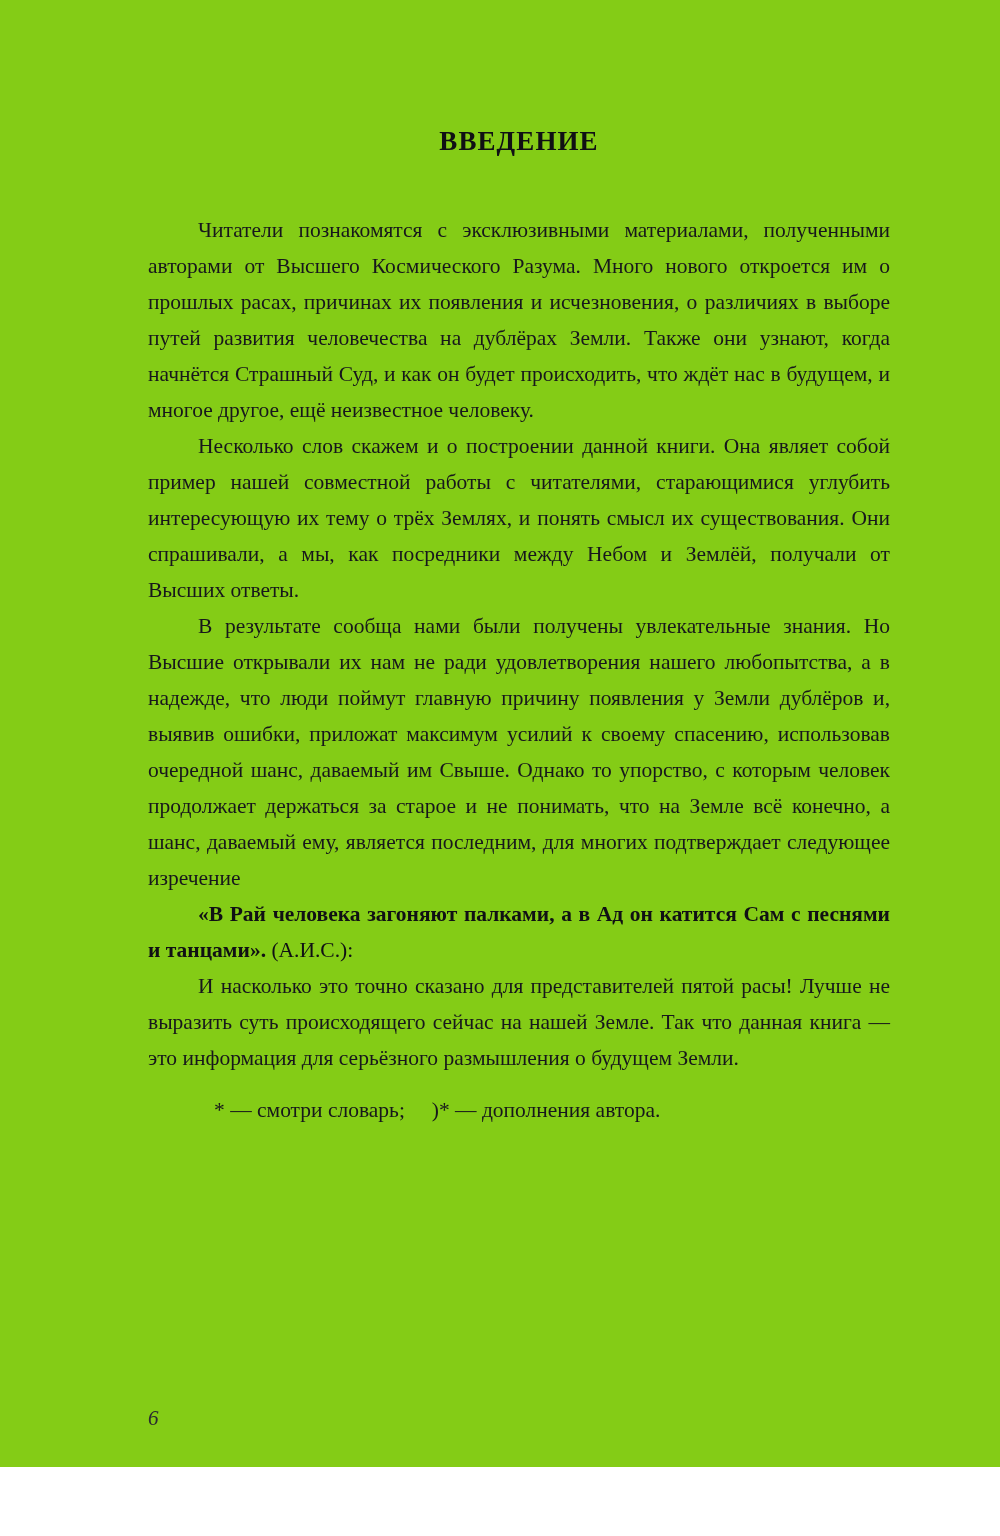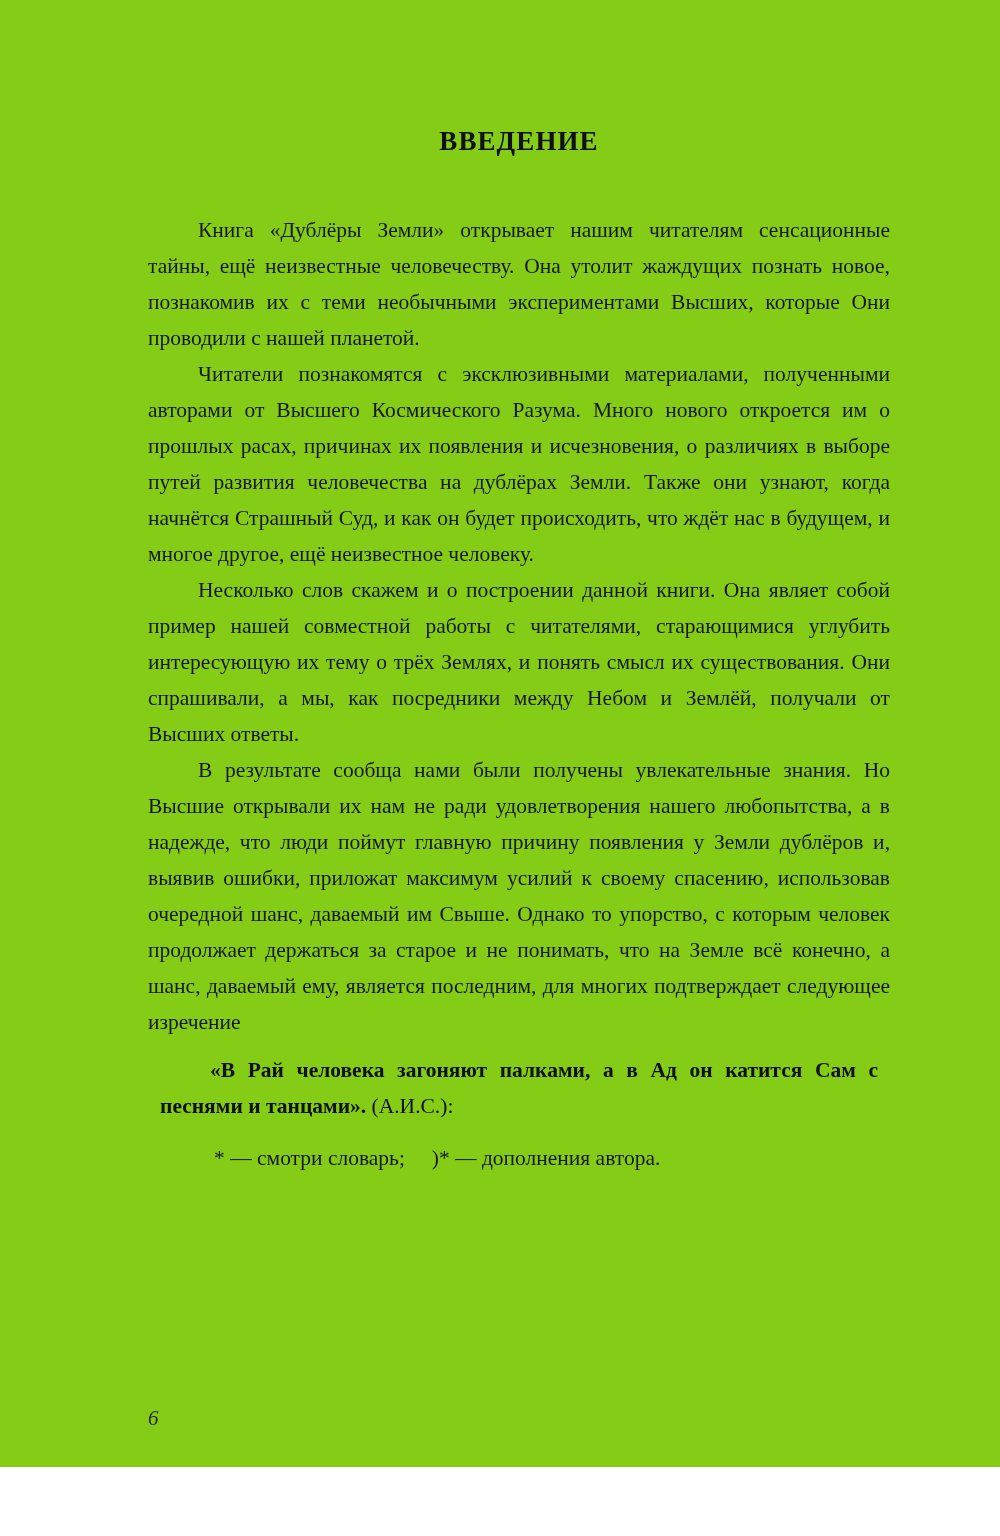--- a/index.html
+++ b/index.html
@@ -42,21 +42,21 @@
     text-indent: 50px;
     margin: 0;
     hyphens: manual;
     color: #17171c;
   }
   .para-quote {
     font-size: 21.5px;
     line-height: 36px;
     text-align: justify;
     text-indent: 50px;
-    margin: 12px;
+    margin: 0;
     font-weight: bold;
     color: #101014;
   }
   .para-quote .attrib {
     font-weight: normal;
   }
   .footnote-line {
     font-size: 21.5px;
     line-height: 36px;
     margin: 16px;
@@ -76,30 +76,30 @@
 </style>
 </head>
 <body>
 
 <div class="page">
 
   <div class="content">
 
     <h1 class="chapter-title">ВВЕДЕНИЕ</h1>
 
-    <p class="para">Книга «Дублёры Земли» открывает нашим читателям сенсационные тайны, ещё неизвестные человечеству. Она утолит жаждущих познать новое, познакомив их с теми необычными экспериментами Высших, которые Они проводили с нашей планетой.</p>
 
     <p class="para">Читатели познакомятся с эксклюзивными материалами, полученными авторами от Высшего Космического Разума. Много нового откроется им о прошлых расах, причинах их появления и исчезновения, о различиях в выборе путей развития человечества на дублёрах Земли. Также они узнают, когда начнётся Страшный Суд, и как он будет происходить, что ждёт нас в будущем, и многое другое, ещё неизвестное человеку.</p>
 
     <p class="para">Несколько слов скажем и о построении данной книги. Она являет собой пример нашей совместной работы с читателями, старающимися углубить интересующую их тему о трёх Землях, и понять смысл их существования. Они спрашивали, а мы, как посредники между Небом и Землёй, получали от Высших ответы.</p>
 
     <p class="para">В результате сообща нами были получены увлекательные знания. Но Высшие открывали их нам не ради удовлетворения нашего любопытства, а в надежде, что люди поймут главную причину появления у Земли дублёров и, выявив ошибки, приложат максимум усилий к своему спасению, использовав очередной шанс, даваемый им Свыше. Однако то упорство, с которым человек продолжает держаться за старое и не понимать, что на Земле всё конечно, а шанс, даваемый ему, является последним, для многих подтверждает следующее изречение</p>
 
     <p class="para-quote"><span>«В Рай человека загоняют палками, а в Ад он катится Сам с песнями и танцами».</span><span class="attrib"> (А.И.С.):</span></p>
 
+    <p class="para">И насколько это точно сказано для представителей пятой расы! Лучше не выразить суть происходящего сейчас на нашей Земле. Так что данная книга — это информация для серьёзного размышления о будущем Земли.</p>
 
     <p class="footnote-line">* — смотри словарь;     )* — дополнения автора.</p>
 
   </div>
 
   <div class="page-number">6</div>
 
 </div>
 
 </body></html>

